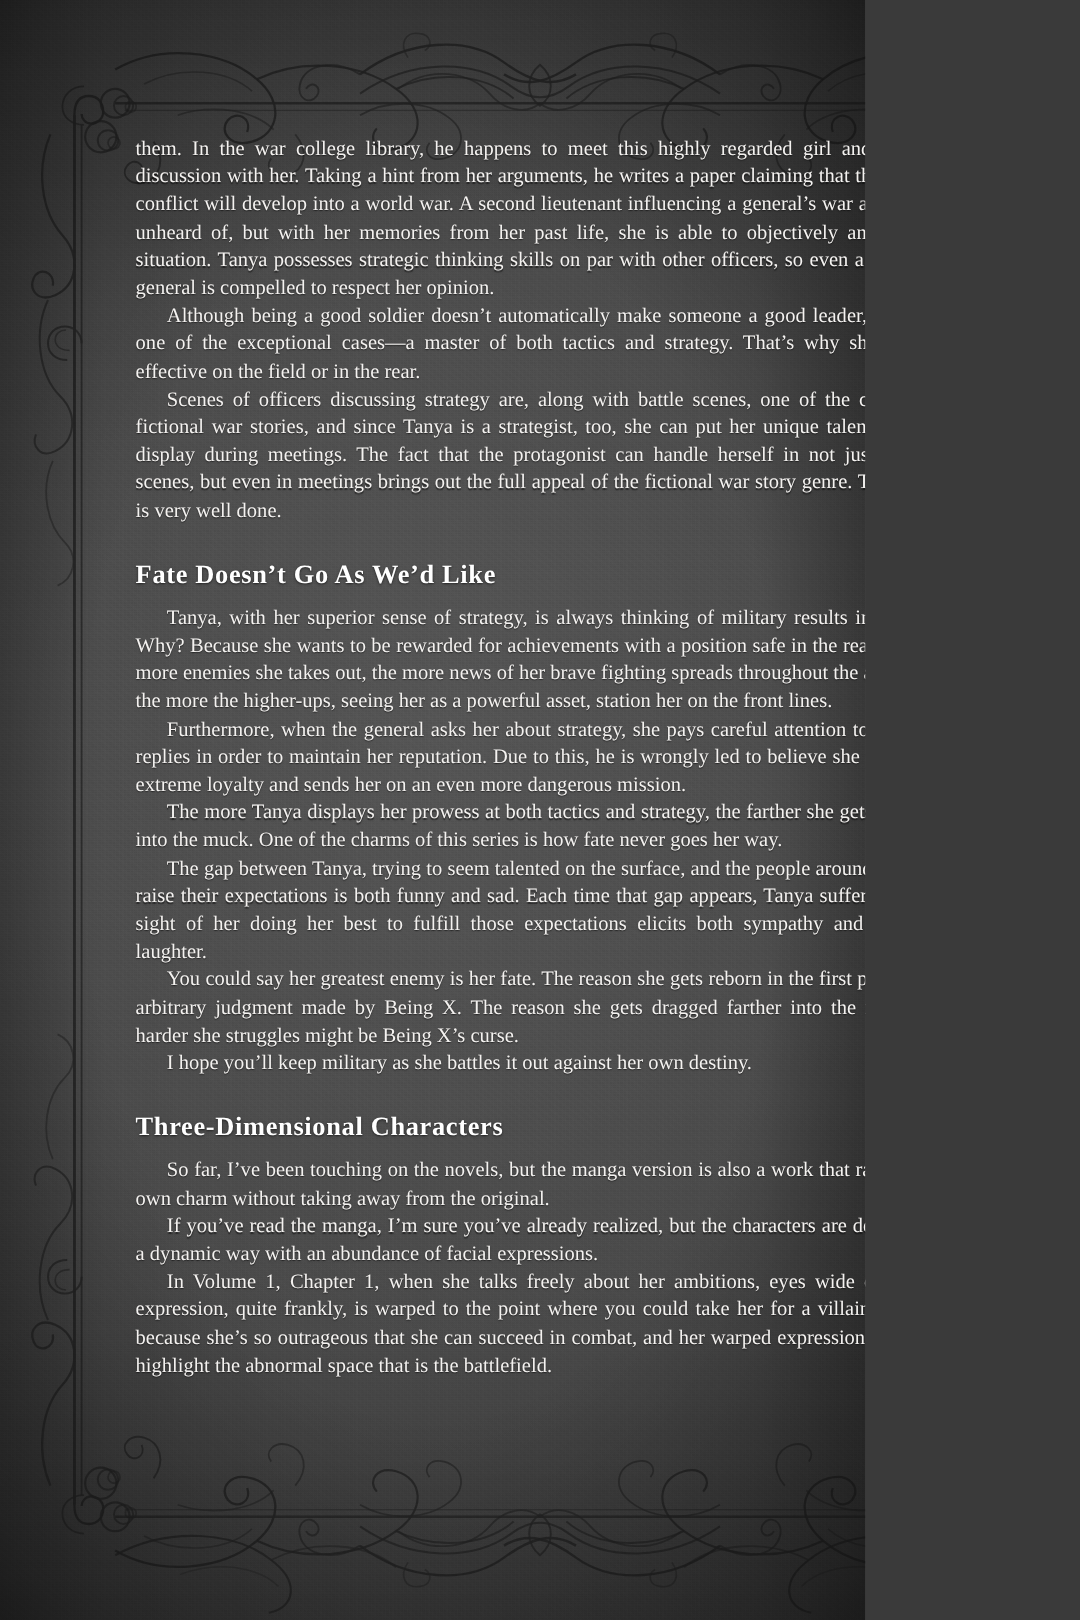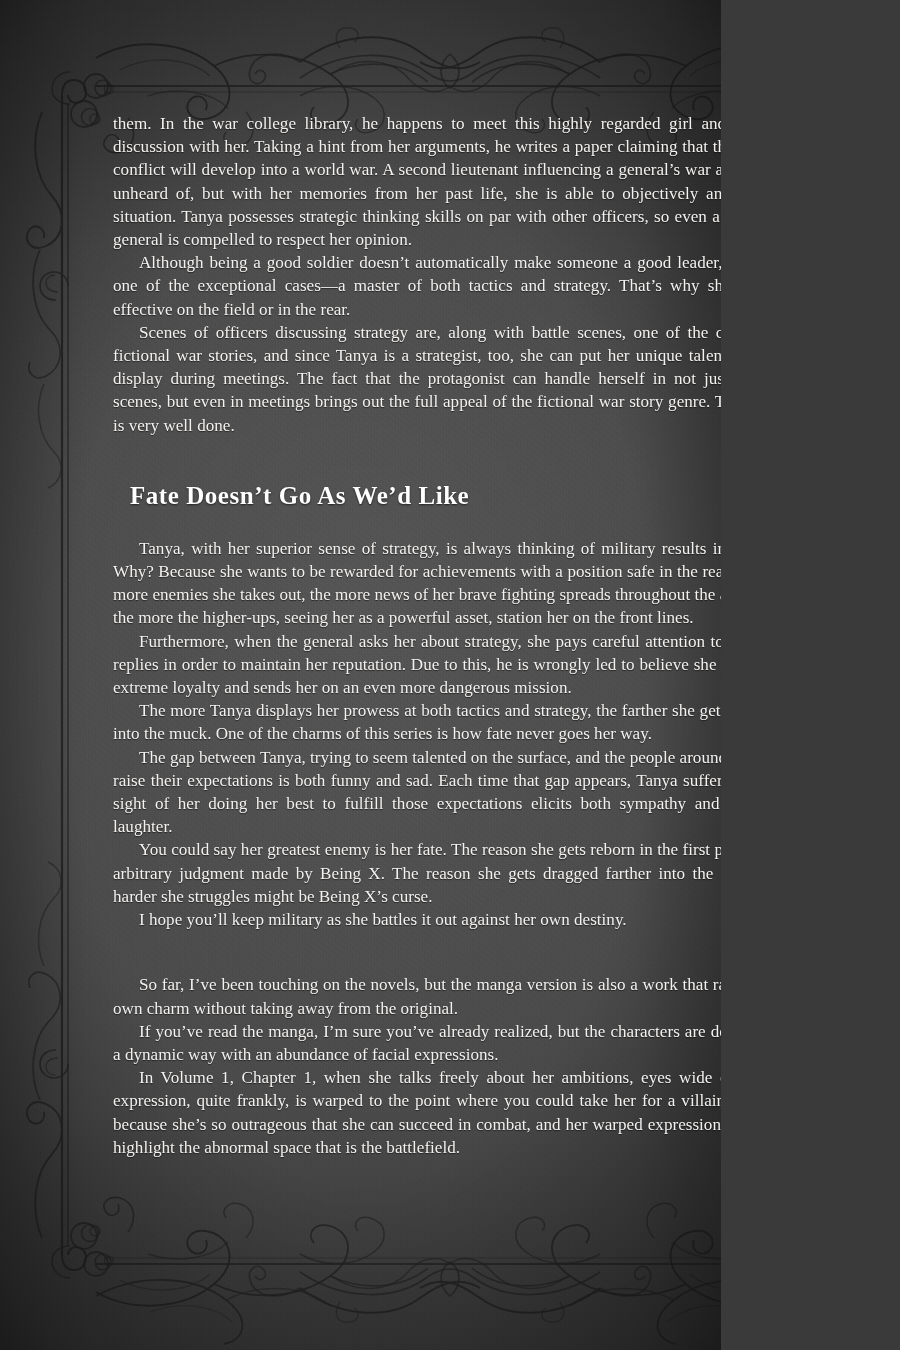--- a/index.html
+++ b/index.html
@@ -68,22 +68,22 @@
     text-indent: 26px;
     letter-spacing: 0.01px;
     color: #f4f2f0;
     text-shadow: 0 1px 1px rgba(0,0,0,0.55);
     -webkit-font-smoothing: antialiased;
   }
   p.para.no-indent { text-indent: 0; }
   p.para.last-line-left { text-align-last: left; }
 
   h2.heading {
-    margin: 17px;
-    font-size: 25px;
+    margin: 0;
+    font-size: 22px;
     font-weight: bold;
     line-height: 24px;
     letter-spacing: 0.55px;
     color: #ffffff;
     text-shadow: 0 1px 2px rgba(0,0,0,0.6);
   }
 
   .gap-before-heading { height: 30px; }
   .gap-after-heading  { height: 12px; }
 </style>
@@ -208,19 +208,20 @@
       <div class="gap-before-heading"></div>
       <h2 class="heading">Fate Doesn’t Go As We’d Like</h2>
       <div class="gap-after-heading"></div>
       <p class="para last-line-left">Tanya, with her superior sense of strategy, is always thinking of military results in combat. Why? Because she wants to be rewarded for achievements with a position safe in the rear. But the more enemies she takes out, the more news of her brave fighting spreads throughout the army, and the more the higher-ups, seeing her as a powerful asset, station her on the front lines.</p>
       <p class="para last-line-left">Furthermore, when the general asks her about strategy, she pays careful attention to how she replies in order to maintain her reputation. Due to this, he is wrongly led to believe she possesses extreme loyalty and sends her on an even more dangerous mission.</p>
       <p class="para last-line-left">The more Tanya displays her prowess at both tactics and strategy, the farther she gets dragged into the muck. One of the charms of this series is how fate never goes her way.</p>
       <p class="para last-line-left">The gap between Tanya, trying to seem talented on the surface, and the people around her who raise their expectations is both funny and sad. Each time that gap appears, Tanya suffers, but the sight of her doing her best to fulfill those expectations elicits both sympathy and sarcastic laughter.</p>
       <p class="para last-line-left">You could say her greatest enemy is her fate. The reason she gets reborn in the first place is an arbitrary judgment made by Being X. The reason she gets dragged farther into the muck the harder she struggles might be Being X’s curse.</p>
       <p class="para last-line-left">I hope you’ll keep military as she battles it out against her own destiny.</p>
       <div class="gap-before-heading"></div>
+      <h2 class="heading">Three-Dimensional Characters</h2>
       <div class="gap-after-heading"></div>
       <p class="para last-line-left">So far, I’ve been touching on the novels, but the manga version is also a work that radiates its own charm without taking away from the original.</p>
       <p class="para last-line-left">If you’ve read the manga, I’m sure you’ve already realized, but the characters are depicted in a dynamic way with an abundance of facial expressions.</p>
       <p class="para last-line-left">In Volume 1, Chapter 1, when she talks freely about her ambitions, eyes wide open, her expression, quite frankly, is warped to the point where you could take her for a villain. But it’s because she’s so outrageous that she can succeed in combat, and her warped expression serves to highlight the abnormal space that is the battlefield.</p>
     </div>
 
 </div>
 
 </body></html>

